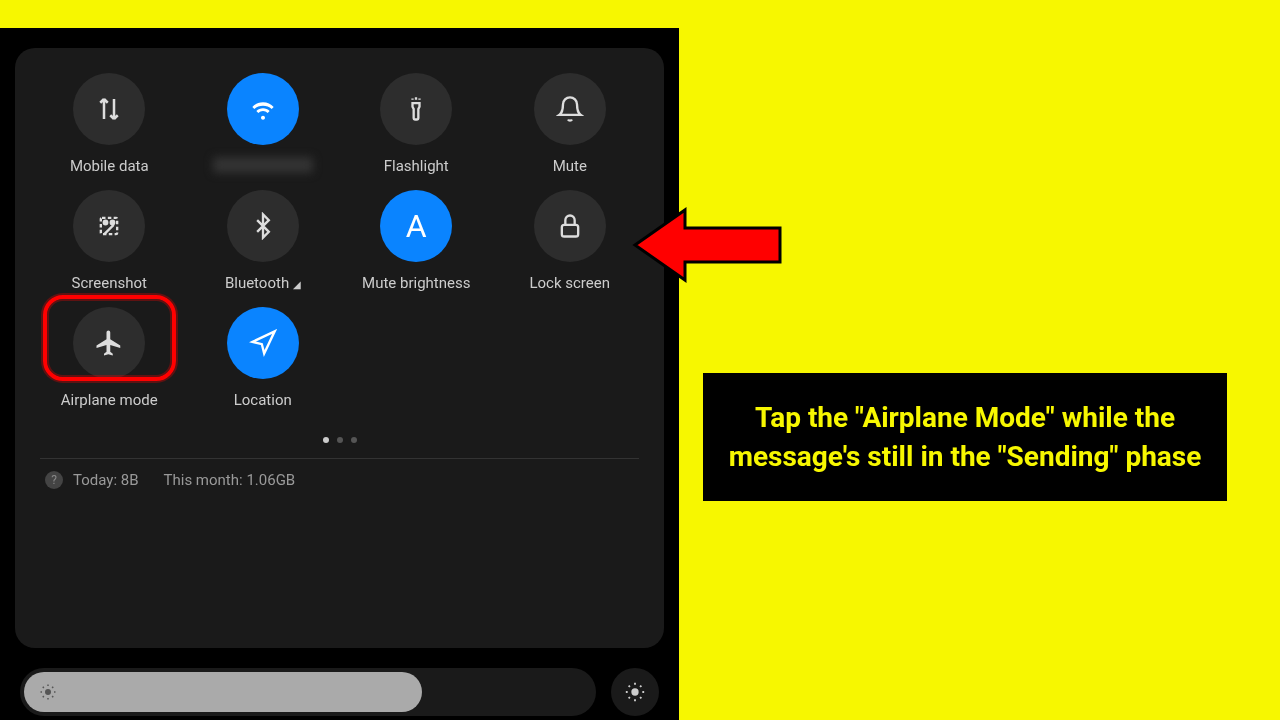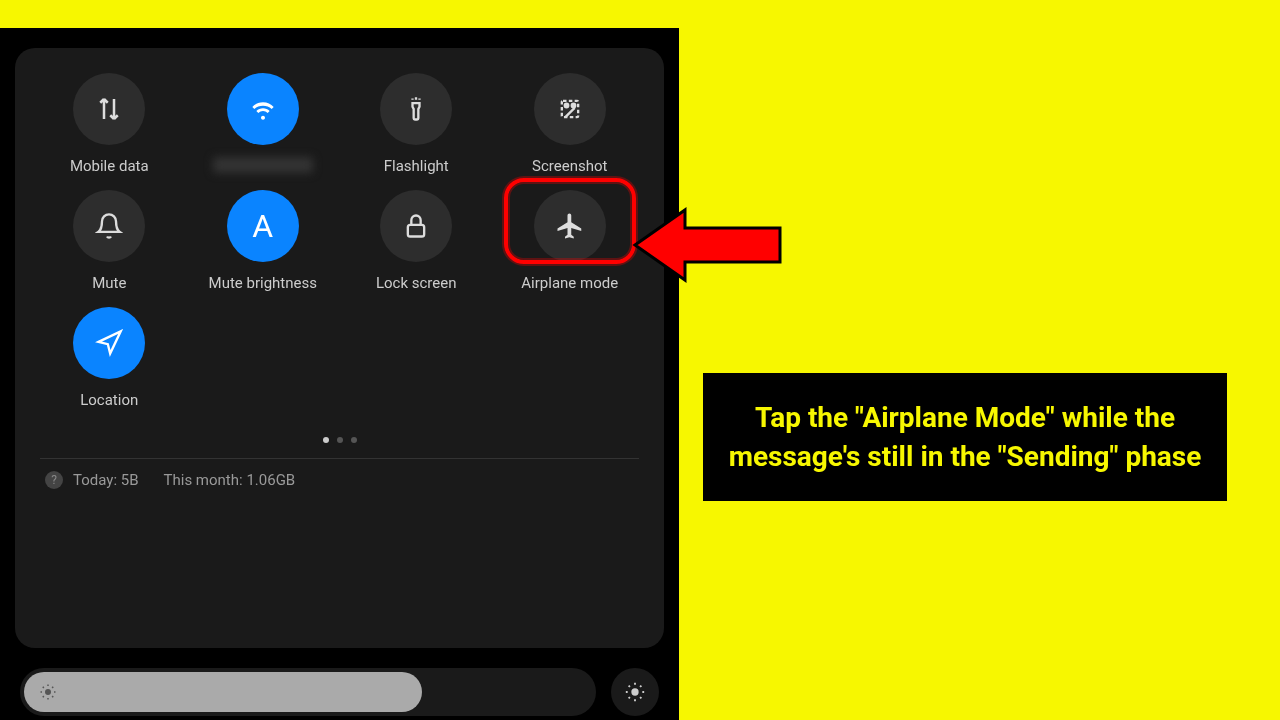--- a/index.html
+++ b/index.html
@@ -217,38 +217,46 @@
               <path d="M9 7h6v3l-1 2v8a1 1 0 01-1 1h-2a1 1 0 01-1-1v-8l-1-2V7z"></path>
               <path d="M9 3v1M15 3v1M12 2v2"></path>
             </svg>
         </div>
         <div class="tile-label">Flashlight</div>
       </div>
 
       <div class="tile">
         <div class="tile-icon">
           <svg width="28" height="28" viewBox="0 0 24 24" fill="none" stroke="currentColor" stroke-width="2">
+              <path d="M6 8a6 6 0 0112 0c0 7 3 9 3 9H3s3-2 3-9M10.3 21a1.94 1.94 0 003.4 0"></path>
+            </svg>
+        </div>
+        <div class="tile-label">Mute</div>
+      </div>
+
+      <div class="tile">
+        <div class="tile-icon">
+          <svg width="28" height="28" viewBox="0 0 24 24" fill="none" stroke="currentColor" stroke-width="2">
               <rect x="5" y="5" width="14" height="14" rx="1" stroke-dasharray="3 2"></rect>
               <circle cx="9" cy="9" r="1.5" fill="currentColor"></circle>
               <circle cx="15" cy="9" r="1.5" fill="currentColor"></circle>
               <path d="M8 19l8-8"></path>
             </svg>
         </div>
         <div class="tile-label">Screenshot</div>
       </div>
 
       <div class="tile">
         <div class="tile-icon">
           <svg width="28" height="28" viewBox="0 0 24 24" fill="none" stroke="currentColor" stroke-width="2">
-              <path d="M6 8a6 6 0 0112 0c0 7 3 9 3 9H3s3-2 3-9M10.3 21a1.94 1.94 0 003.4 0"></path>
-            </svg>
-        </div>
-        <div class="tile-label">Mute</div>
-      </div>
-
+              <path d="M7 7l10 10-5 5V2l5 5L7 17"></path>
+            </svg>
+        </div>
+        <div class="tile-label"><span>Bluetooth</span> <span style="font-size:10px">◢</span></div>
+      </div>
 
       <div class="tile">
         <div class="tile-icon active">
           <span style="font-size:32px;font-weight:400">A</span>
         </div>
         <div class="tile-label">Mute brightness</div>
       </div>
 
       <div class="tile">
         <div class="tile-icon">
@@ -286,21 +294,21 @@
     <div class="page-dots">
       <div class="dot active"></div>
       <div class="dot"></div>
       <div class="dot"></div>
     </div>
 
     <div class="divider"></div>
 
     <div class="usage-row">
       <div class="usage-icon">?</div>
-      <span><span>Today:</span> <span>5B</span></span>
+      <span><span>Today:</span> <span>8B</span></span>
       <span style="margin-left:15px"><span>This month:</span> <span>1.06GB</span></span>
     </div>
   </div>
 
   <div class="brightness-row">
     <div class="brightness-slider">
       <div class="slider-fill">
         <svg width="18" height="18" viewBox="0 0 24 24" fill="#555">
             <circle cx="12" cy="12" r="4"></circle>
             <path d="M12 2v2M12 20v2M2 12h2M20 12h2M5 5l1.5 1.5M17.5 17.5L19 19M5 19l1.5-1.5M17.5 6.5L19 5" stroke="#555" stroke-width="2"></path>

